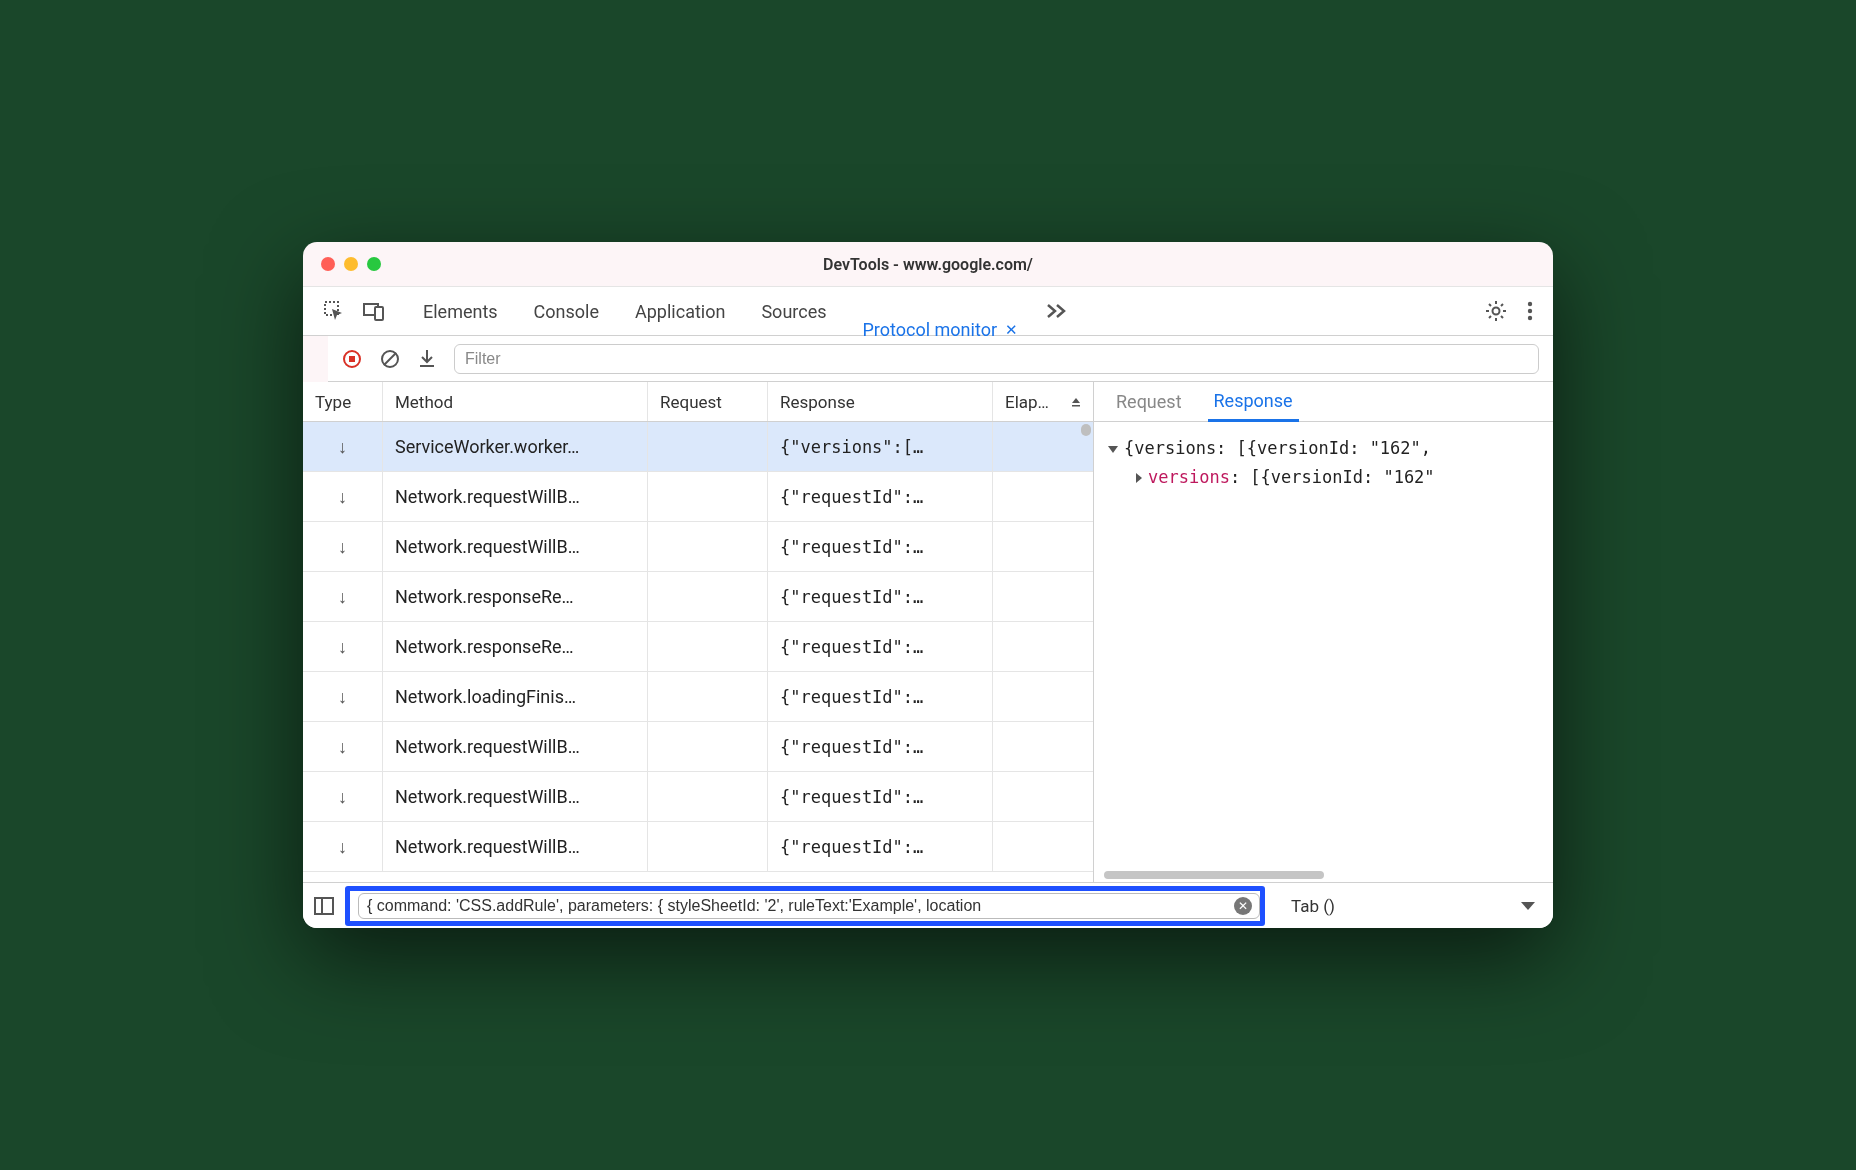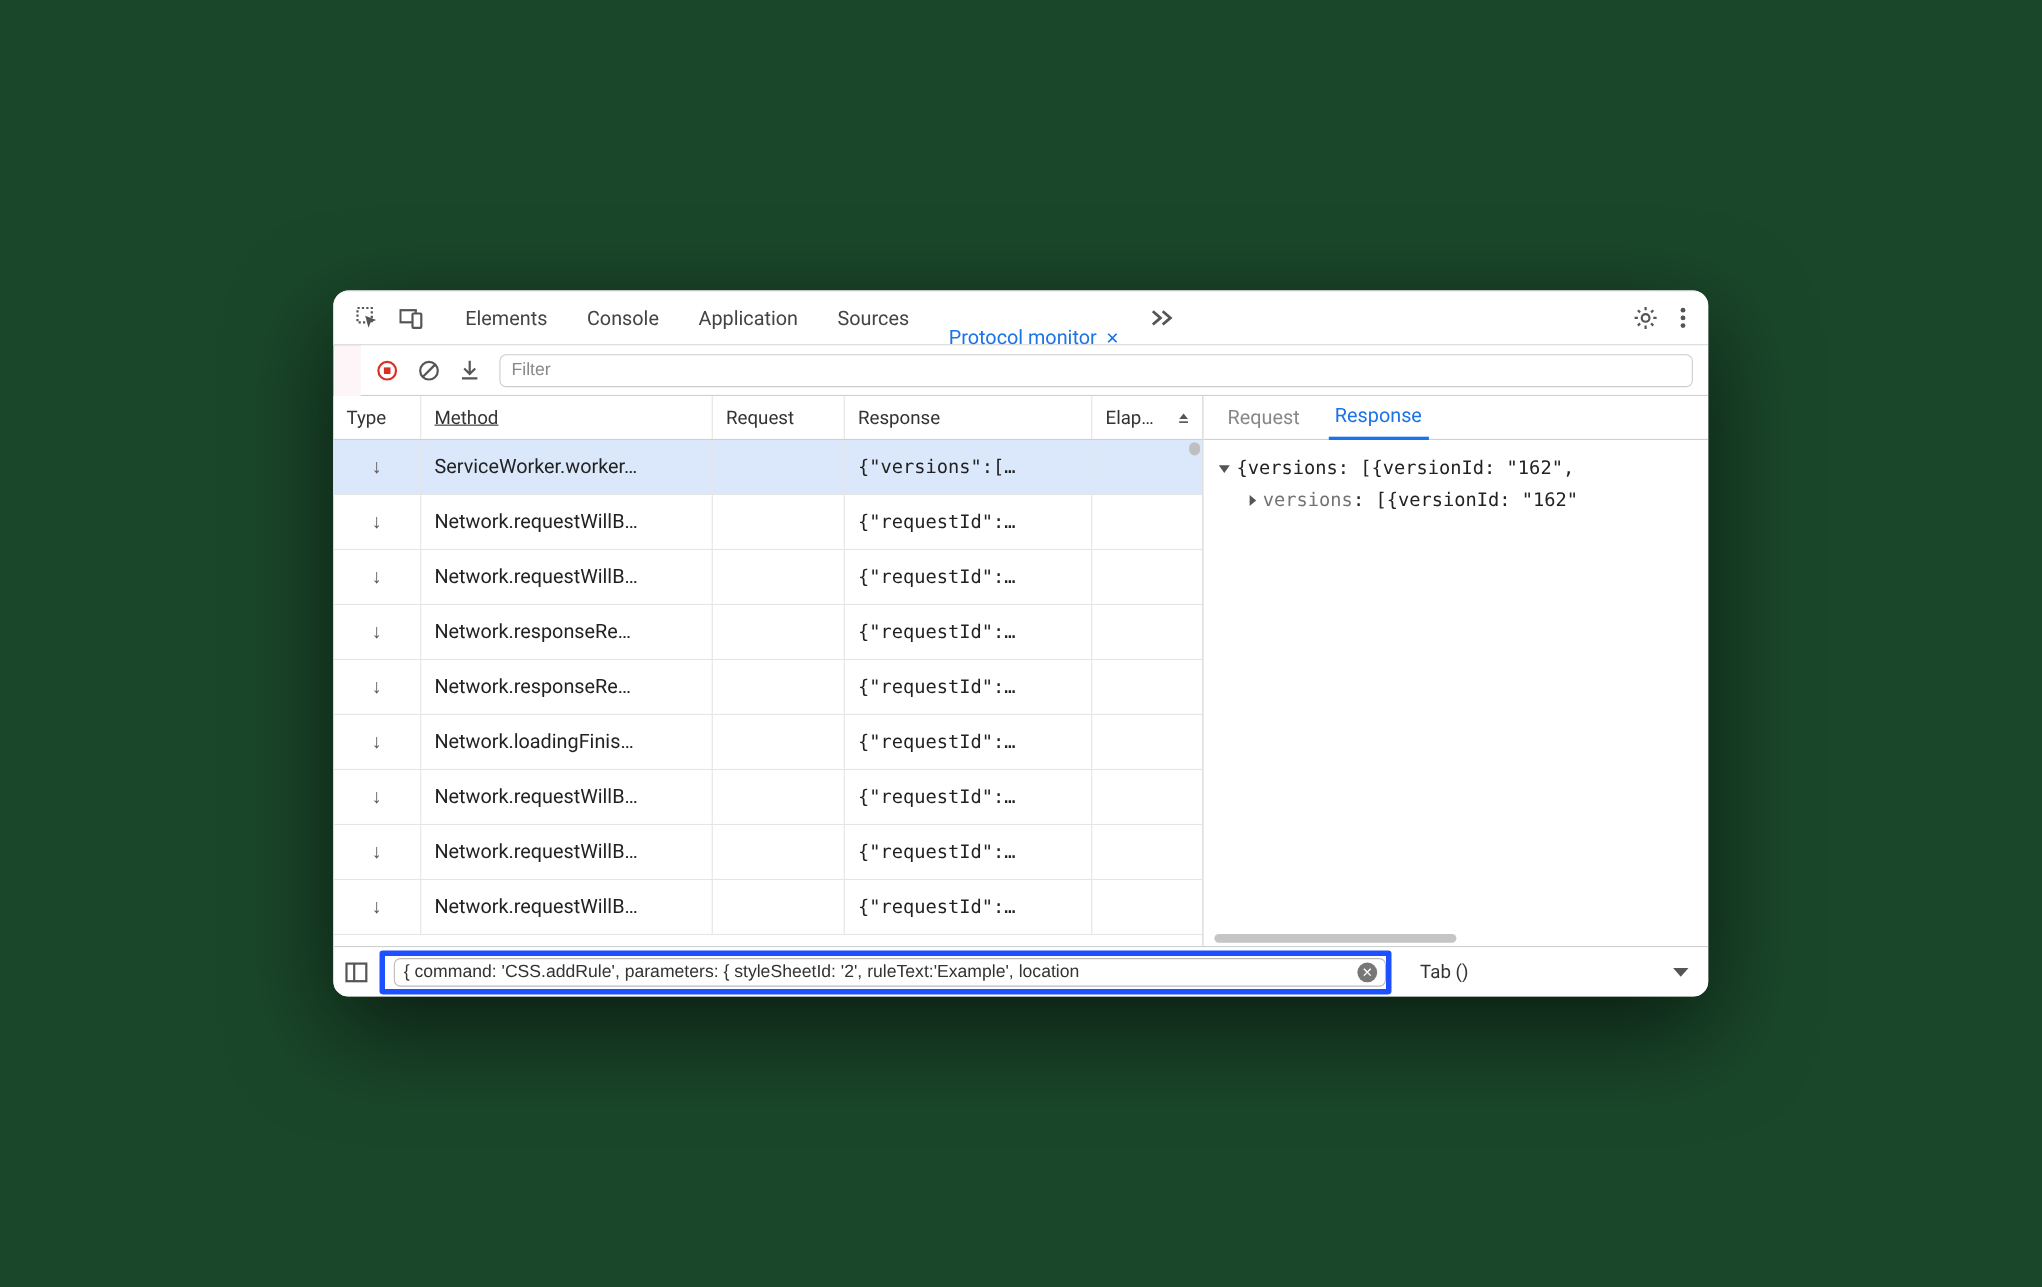--- a/index.html
+++ b/index.html
@@ -66,21 +66,21 @@
 .content { display: flex; background: #fff; height: 500px; }
 .left-pane { width: 790px; display: flex; flex-direction: column; position: relative; }
 .divider-v { width: 1px; background: #d0d0d0; }
 .right-pane { flex: 1; display: flex; flex-direction: column; }
 
 .table-header {
   display: flex; height: 40px; border-bottom: 1px solid #d0d0d0; font-size: 17px; color: #333;
 }
 .th { display: flex; align-items: center; padding: 0 12px; border-right: 1px solid #e5e5e5; }
 .th.type { width: 80px; }
-.th.method { width: 265px; text-decoration: underline; }
+.th.method { width: 265px; }
 .th.request { width: 120px; }
 .th.response { width: 225px; }
 .th.elap { flex: 1; border-right: none; justify-content: space-between; }
 
 .tbody { flex: 1; overflow-y: auto; }
 .tr {
   display: flex; height: 50px; border-bottom: 1px solid #e5e5e5; font-size: 18px; color: #222;
 }
 .tr.selected { background: #dbe8fb; }
 .td { display: flex; align-items: center; padding: 0 12px; border-right: 1px solid #e5e5e5; overflow: hidden; white-space: nowrap; text-overflow: ellipsis; }
@@ -100,21 +100,21 @@
   border-bottom: 1px solid #d0d0d0; font-size: 18px;
 }
 .dtab { color: #888; padding: 0 6px; height: 40px; display: flex; align-items: center; cursor: pointer; }
 .dtab.active { color: #1a73e8; border-bottom: 3px solid #1a73e8; }
 .detail-body {
   padding: 12px 14px; font-family: Menlo, monospace; font-size: 17px; color: #222;
   line-height: 1.7; flex: 1; overflow: auto;
 }
 .tri { display:inline-block; width:0;height:0;border-left:6px solid #555;border-top:5px solid transparent;border-bottom:5px solid transparent;margin-right:6px;vertical-align:middle;}
 .tri.down { border-left:5px solid transparent;border-right:5px solid transparent;border-top:7px solid #555;border-bottom:none;}
-.key-purple { color: #737373; }
+.key-purple { color: #be185d; }
 .detail-line1 { white-space: nowrap; }
 .detail-line2 { padding-left: 28px; white-space: nowrap; }
 
 .bottom-scroll { height: 14px; position: relative; }
 .scroll-thumb-h { position: absolute; left: 10px; bottom: 3px; height: 8px; width: 220px; background: #c5c5c5; border-radius: 4px; }
 
 .footer {
   border-top: 1px solid #d0d0d0; background: #fff; height: 46px;
   display: flex; align-items: center; padding: 0 10px; gap: 10px;
 }
@@ -132,20 +132,28 @@
 .tab-label { margin-left: 16px; font-size: 17px; color: #333; }
 .caret-down { margin-left:auto; margin-right:8px; width:0;height:0;border-left:7px solid transparent;border-right:7px solid transparent;border-top:8px solid #555;}
 
 .icon { display:inline-flex; align-items:center; justify-content:center; }
 svg { display:block; }
 </style>
 </head>
 <body>
 
 <div class="window">
+  <div class="titlebar">
+    <div class="traffic-lights">
+      <div class="tl red"></div>
+      <div class="tl yellow"></div>
+      <div class="tl green"></div>
+    </div>
+    <div class="title">DevTools - www.google.com/</div>
+  </div>
 
   <div class="tabbar">
     <div class="left-icons">
       <span class="icon">
         <svg width="22" height="22" viewBox="0 0 22 22">
             <rect x="2" y="2" width="13" height="13" fill="none" stroke="#555" stroke-width="2" stroke-dasharray="2 2"></rect>
             <path d="M9 9 L19 13 L14 15 L12 20 Z" fill="#555"></path>
           </svg>
       </span>
       <span class="icon">

